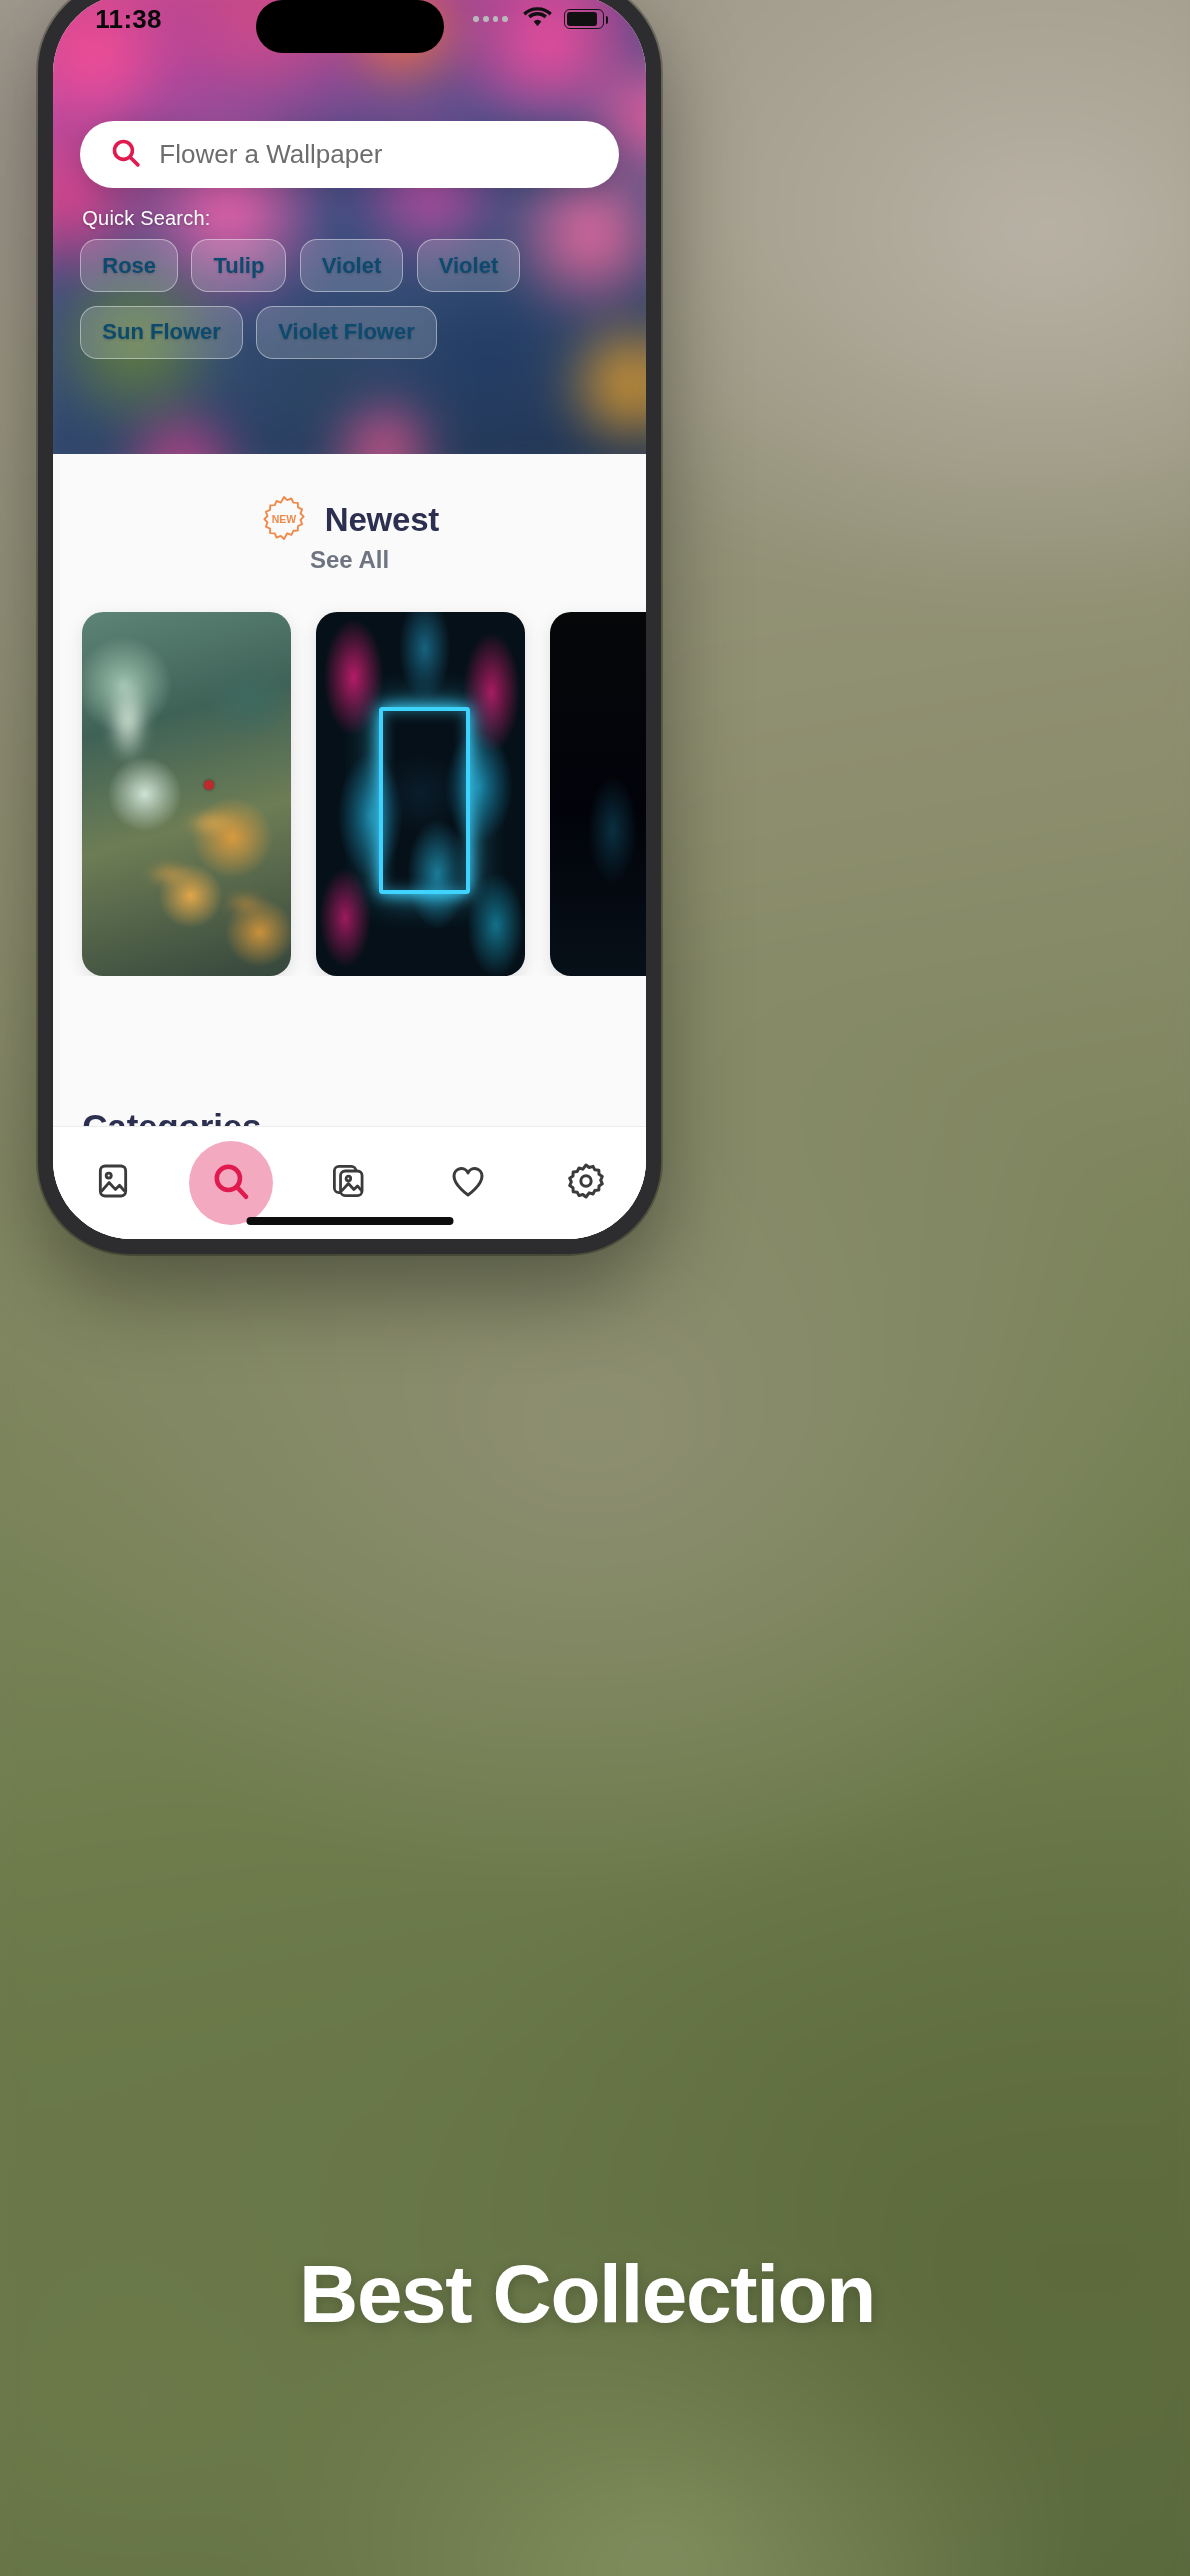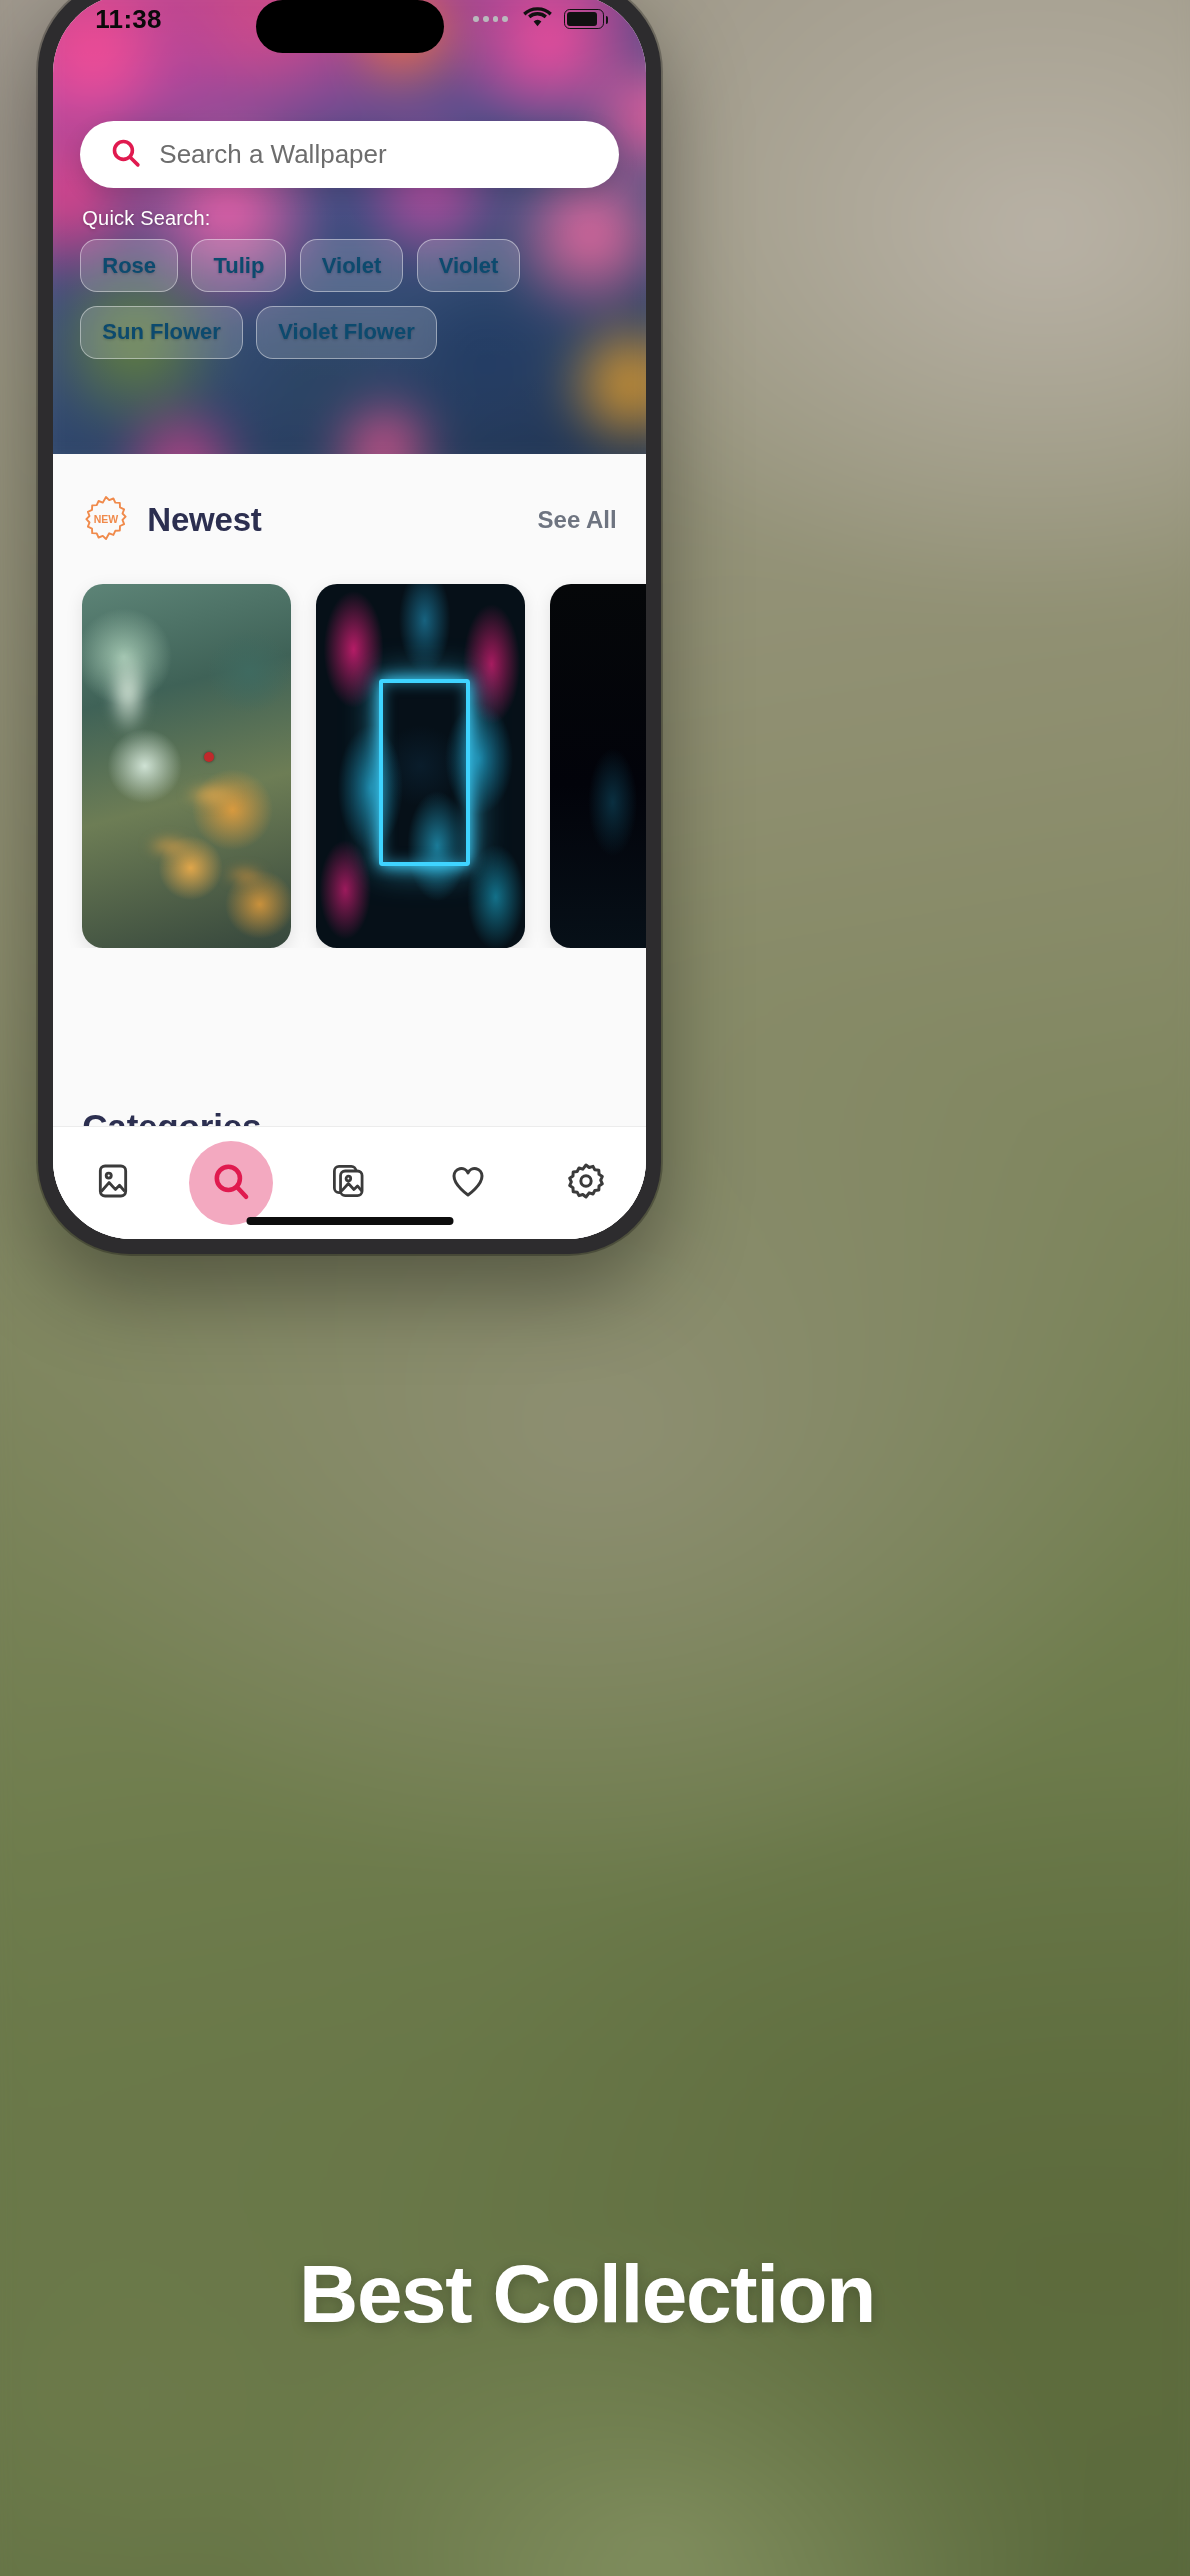--- a/index.html
+++ b/index.html
@@ -115,20 +115,21 @@
   }
 
   
   #sheet {
     position:absolute; top:460px; left:0; right:0; bottom:0;
     background:#fafafa;
   }
   #section-head {
     display:flex; align-items:center; justify-content:space-between;
     padding:40px 29px 0 29px;
+    flex-direction:column;
   }
   #section-left { display:flex; align-items:center; gap:17px; }
   #newest-title { font-size:33px; font-weight:700; color:#2c2f50; letter-spacing:-0.2px; }
   #see-all { font-size:24px; font-weight:700; color:#6e7480; }
 
   #cards {
     display:flex; gap:25px; padding:38px 0 0 29px; overflow:hidden;
   }
   .card { width:209px; height:364px; border-radius:21px; flex:0 0 auto; overflow:hidden; position:relative; box-shadow:0 5.8px 17px rgba(0,0,0,.10); }
 
@@ -220,21 +221,21 @@
       <div id="hero-bg"></div>
       <div id="hero-shade"></div>
 
       <div id="searchbar">
         <span>
           <svg width="33" height="33" viewBox="0 0 24 24" fill="none" stroke="#E01A4F" stroke-width="2.6" stroke-linecap="round">
             <circle cx="10.5" cy="10.5" r="6.5"></circle>
             <line x1="15.4" y1="15.4" x2="21" y2="21"></line>
           </svg>
         </span>
-        <span id="search-placeholder">Search a Wallpaper</span>
+        <span id="search-placeholder">Flower a Wallpaper</span>
       </div>
 
       <div id="qs-label">Quick Search:</div>
 
       <div id="qs-chips">
         <div class="chip">Rose</div>
         <div class="chip">Tulip</div>
         <div class="chip">Violet</div>
         <div class="chip">Violet</div>
         <div class="chip">Sun Flower</div>

